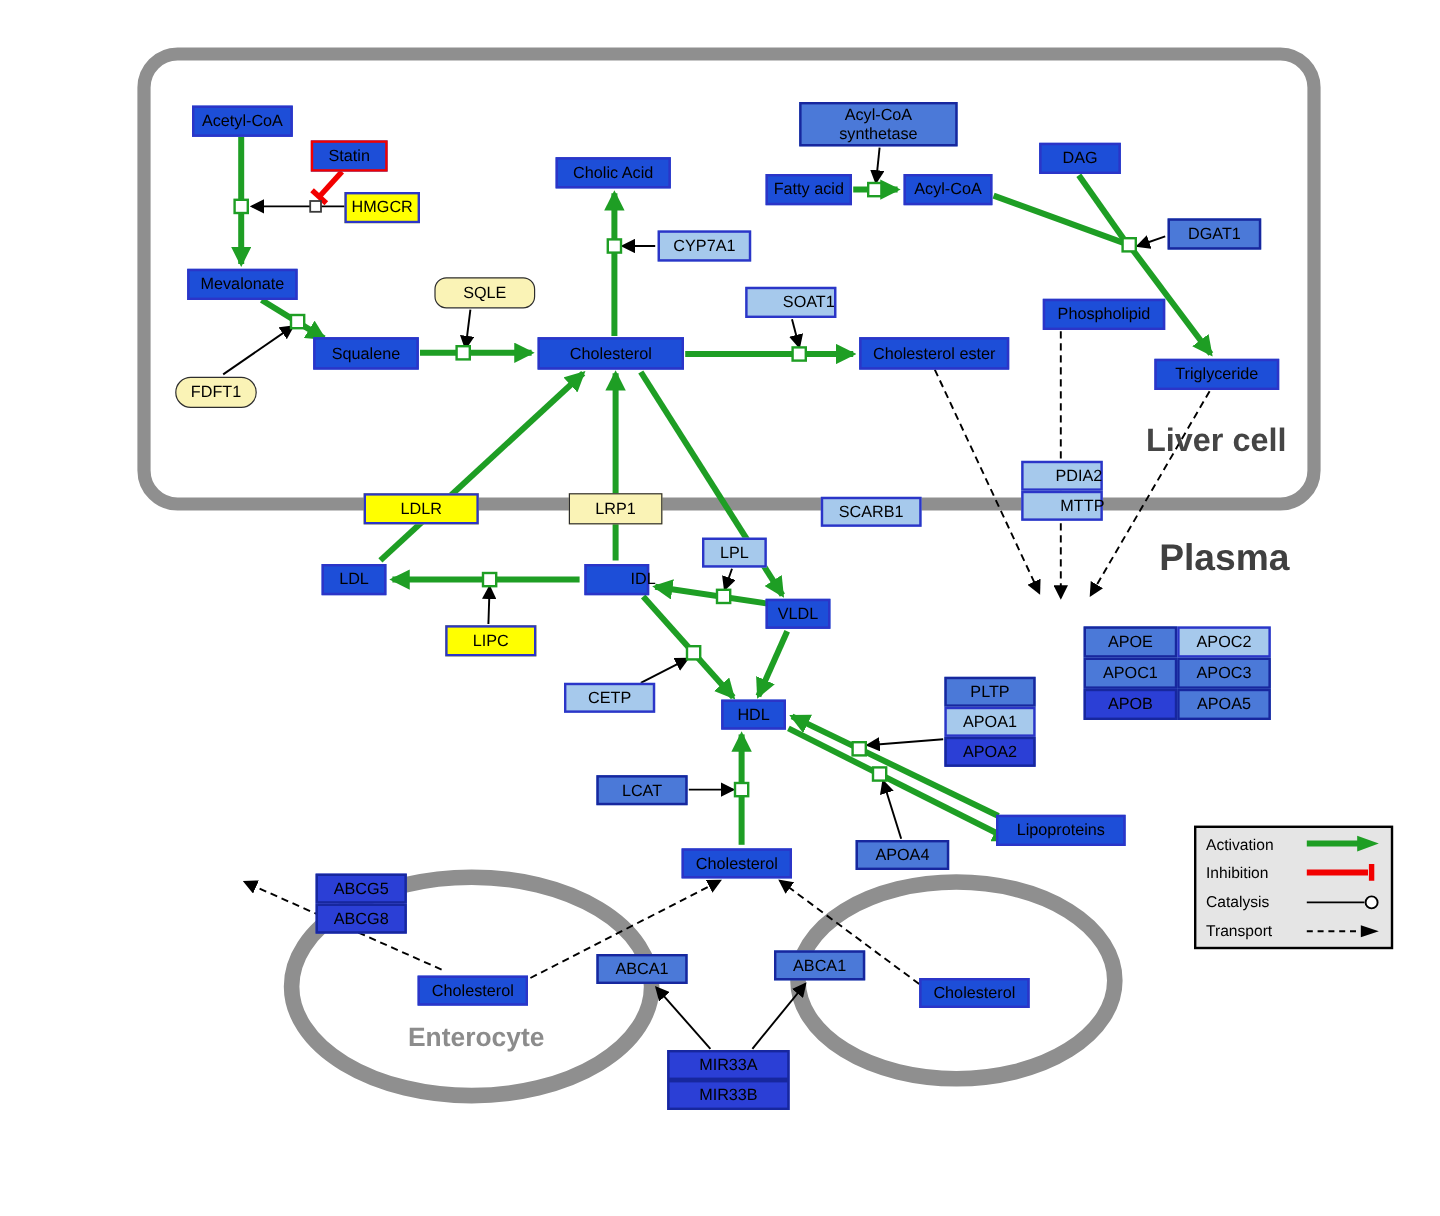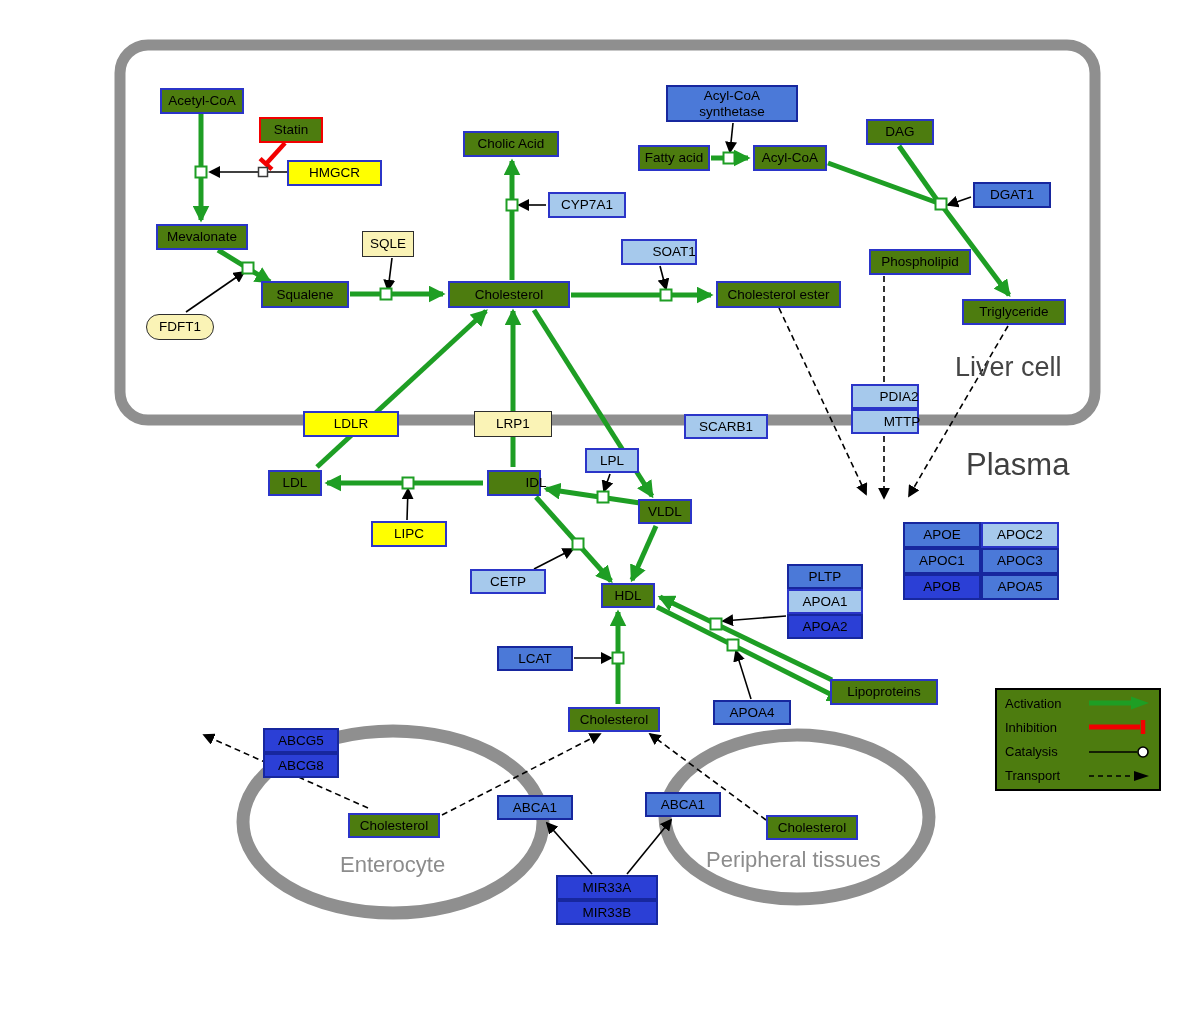--- a/index.html
+++ b/index.html
@@ -1,42 +1,42 @@
 <!DOCTYPE html>
 <html><head>
 <meta charset="utf-8">
 <style>
   html,body{margin:0;padding:0;background:#fff;}
   body{width:1200px;height:1013px;position:relative;font-family:"Liberation Sans",sans-serif;overflow:hidden;}
   #canvas{position:absolute;inset:0;width:1200px;height:1013px;}
   svg#diagram{position:absolute;left:0;top:0;}
   #nodes{position:absolute;inset:0;}
   .node{position:absolute;box-sizing:border-box;display:flex;align-items:center;justify-content:center;
-        text-align:center;font-size:13.5px;color:#000;background:#4d7c0f;border:2px solid #2b35c8;
+        text-align:center;font-size:13.5px;color:#000;background:#1d4ed8;border:2px solid #2b35c8;
         line-height:1.12;white-space:pre-line;z-index:5;}
   .node.yellow{background:#ffff00;}
   .node.paleyellow{background:#faf3b6;border-color:#2e2e2e;border-width:1.6px;}
   .node.lightblue{background:#a6c9ec;border-color:#2b35c8;}
   .node.medblue{background:#4b79d8;border-color:#17279e;}
   .node.darkblue{background:#2b3fd6;border-color:#17279e;}
   .node.statin{border-color:#f20000;border-width:2.5px;}
-  .comp-label{position:absolute;font-weight:normal;z-index:4;}
+  .comp-label{position:absolute;font-weight:bold;z-index:4;}
   #liver-label{left:955px;top:352px;font-size:27px;color:#454545;}
   #plasma-label{left:966px;top:447px;font-size:31px;color:#404040;}
   #enterocyte-label{left:340px;top:852px;font-size:22px;color:#8c8c8c;}
   #peripheral-label{left:706px;top:847px;font-size:22px;color:#8c8c8c;}
   .edge-activation{stroke:#1e9e24;stroke-width:5;fill:none;}
   .edge-catalysis{stroke:#000;stroke-width:1.6;fill:none;}
   .edge-transport{stroke:#000;stroke-width:1.6;fill:none;stroke-dasharray:6 4;}
   .edge-inhibition{stroke:#f20000;stroke-width:4.5;fill:none;}
   .rxn-square{fill:#fff;stroke:#1e9e24;stroke-width:2;}
   .white-square{fill:#fff;stroke:#3a3a3a;stroke-width:1.5;}
   .membrane{fill:none;stroke:#8f8f8f;}
   #legend{position:absolute;left:995px;top:688px;width:166px;height:103px;box-sizing:border-box;
-          border:2.5px solid #000;background:#4d7c0f;padding:5px 8px;display:flex;flex-direction:column;
+          border:2.5px solid #000;background:#e5e5e5;padding:5px 8px;display:flex;flex-direction:column;
           justify-content:space-between;z-index:6;}
   .legend-row{display:flex;align-items:center;justify-content:space-between;font-size:13px;color:#000;}
 </style>
 </head>
 <body>
 
 <div id="canvas">
 
   <svg id="diagram" width="1200" height="1013">
     <defs>
@@ -110,23 +110,23 @@
         <rect x="612.5" y="652.5" width="11" height="11" class="rxn-square"></rect>
         <rect x="710.5" y="618.5" width="11" height="11" class="rxn-square"></rect>
         <rect x="727.5" y="639.5" width="11" height="11" class="rxn-square"></rect>
         <rect x="258.5" y="167.5" width="9" height="9" class="white-square"></rect>
       </g>
   </svg>
 
   <div id="nodes">
       <div class="node white" style="left: 160px; top: 88px; width: 84px; height: 26px;">Acetyl-CoA</div>
       <div class="node statin" style="left: 259px; top: 117px; width: 64px; height: 26px;">Statin</div>
-      <div class="node yellow" style="left: 287px; top: 160px; width: 95px; height: 26px;">HMGCR</div>
+      <div class="node yellow" style="left: 287px; top: 160px; width: 63px; height: 26px;">HMGCR</div>
       <div class="node white" style="left: 156px; top: 224px; width: 92px; height: 26px;">Mevalonate</div>
-      <div class="node paleyellow" style="left: 362px; top: 231px; width: 52px; height: 26px;">SQLE</div>
+      <div class="node paleyellow" style="left: 362px; top: 231px; width: 84px; height: 26px; border-radius: 10px;">SQLE</div>
       <div class="node paleyellow" style="left: 146px; top: 314px; width: 68px; height: 26px; border-radius: 13px;">FDFT1</div>
       <div class="node white" style="left: 261px; top: 281px; width: 88px; height: 27px;">Squalene</div>
       <div class="node white" style="left: 463px; top: 131px; width: 96px; height: 26px;">Cholic Acid</div>
       <div class="node lightblue" style="left: 548px; top: 192px; width: 78px; height: 26px;">CYP7A1</div>
       <div class="node white" style="left: 448px; top: 281px; width: 122px; height: 27px;">Cholesterol</div>
       <div class="node lightblue" style="left: 621px; top: 239px; width: 76px; height: 26px; padding-left: 30px;">SOAT1</div>
       <div class="node white" style="left: 716px; top: 281px; width: 125px; height: 27px;">Cholesterol ester</div>
       <div class="node medblue" style="left: 666px; top: 85px; width: 132px; height: 37px;">Acyl-CoA
 synthetase</div>
       <div class="node white" style="left: 638px; top: 145px; width: 72px; height: 26px;">Fatty acid</div>
@@ -166,21 +166,20 @@
       <div class="node medblue" style="left: 497px; top: 795px; width: 76px; height: 25px;">ABCA1</div>
       <div class="node medblue" style="left: 645px; top: 792px; width: 76px; height: 25px;">ABCA1</div>
       <div class="node white" style="left: 766px; top: 815px; width: 92px; height: 25px;">Cholesterol</div>
       <div class="node darkblue" style="left: 556px; top: 875px; width: 102px; height: 25px;">MIR33A</div>
       <div class="node darkblue" style="left: 556px; top: 900px; width: 102px; height: 25px;">MIR33B</div>
     </div>
 
   <div class="comp-label" id="liver-label">Liver cell</div>
   <div class="comp-label" id="plasma-label">Plasma</div>
   <div class="comp-label" id="enterocyte-label">Enterocyte</div>
-  <div class="comp-label" id="peripheral-label">Peripheral tissues</div>
 
   <div id="legend">
     <div class="legend-row">
       <span>Activation</span>
       <svg width="64" height="16">
         <line x1="2" y1="8" x2="46" y2="8" stroke="#1e9e24" stroke-width="5"></line>
         <polygon points="44,1.5 62,8 44,14.5" fill="#1e9e24"></polygon>
       </svg>
     </div>
     <div class="legend-row">

